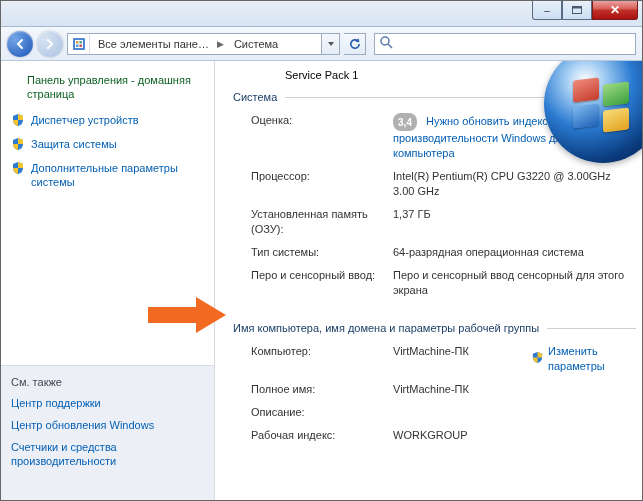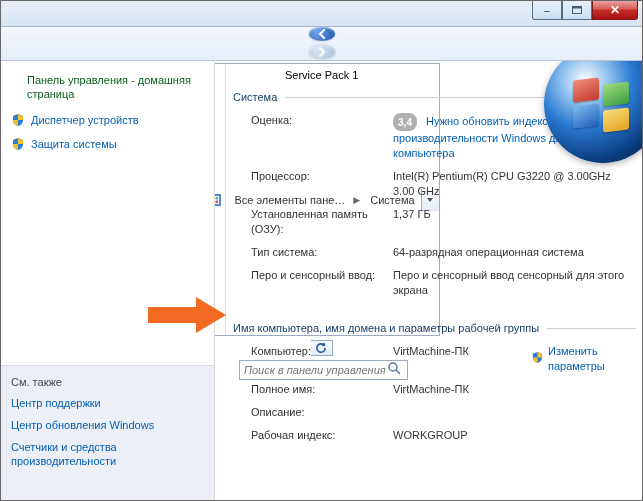--- a/index.html
+++ b/index.html
@@ -5,21 +5,21 @@
   * { box-sizing: border-box; margin: 0; padding: 0; font-family: "Segoe UI", Tahoma, sans-serif; }
   body { background: #fff; width: 643px; height: 501px; overflow: hidden; border: 1px solid #666; position: relative; }
 
   .titlebar { height: 26px; background: linear-gradient(to bottom, #e9eff7, #d7e4f3); border-bottom: 1px solid #a8b8cb; position: relative; }
   .win-buttons { position: absolute; right: 4px; top: 0; display: flex; }
   .win-btn { width: 30px; height: 19px; margin-left: 0; border: 1px solid #5a6c85; border-top: none; background: linear-gradient(to bottom, #e8f0fa, #cddef2); color: #333; display: flex; align-items: center; justify-content: center; font-size: 10px; }
   .win-btn.min { border-radius: 0 0 0 3px; }
   .win-btn.close { width: 46px; background: linear-gradient(to bottom, #e9a1a1 0%, #d85b54 45%, #c13028 50%, #a11 100%); color: #fff; border-color: #7a1a1a; border-radius: 0 0 3px 0; font-size: 12px; font-weight: bold; }
   .win-btn svg { display: block; }
 
-  .nav { height: 34px; background: linear-gradient(to bottom, #f4f7fc, #e5edf8); border-bottom: 1px solid #b9c7db; display: flex; align-items: center; padding: 0 6px; gap: 4px; flex-direction: column; }
+  .nav { height: 34px; background: linear-gradient(to bottom, #f4f7fc, #e5edf8); border-bottom: 1px solid #b9c7db; display: flex; align-items: center; padding: 0 6px; gap: 4px; }
   .nav-circle { width: 26px; height: 26px; border-radius: 50%; background: radial-gradient(circle at 30% 30%, #73a6e8, #1a52b5); display: flex; align-items: center; justify-content: center; color: #fff; box-shadow: inset 0 1px 2px rgba(255,255,255,.4), 0 0 2px rgba(0,0,0,.3); }
   .nav-circle.disabled { background: radial-gradient(circle at 30% 30%, #d8e3f2, #aac2e2); color: #e5edf9; }
 
   .breadcrumb { flex: 0 0 273px; height: 22px; background: #fff; border: 1px solid #9aacc2; display: flex; align-items: center; font-size: 11px; color: #333; overflow: hidden; }
   .bc-icon { width: 22px; height: 100%; display: flex; align-items: center; justify-content: center; border-right: 1px solid #d6dee8; }
   .bc-seg { padding: 0 6px 0 8px; display: flex; align-items: center; height: 100%; white-space: nowrap; }
   .bc-sep { color: #666; padding: 0 2px; font-size: 9px; }
   .bc-drop { width: 18px; height: 22px; border-left: 1px solid #9aacc2; display: flex; align-items: center; justify-content: center; background: linear-gradient(to bottom, #f6f9fd, #e4ecf7); }
   .bc-refresh { width: 22px; height: 22px; border: 1px solid #9aacc2; border-left: none; display: flex; align-items: center; justify-content: center; background: linear-gradient(to bottom, #f6f9fd, #e4ecf7); }
 
@@ -115,21 +115,20 @@
     </div>
   </div>
   <div class="bc-refresh">
     <svg width="14" height="14" viewBox="0 0 14 14">
         <path d="M11.2 7a4.2 4.2 0 1 1-1.3-3" fill="none" stroke="#2a5ca8" stroke-width="1.6"></path>
         <path d="M10 1.8 L10.4 4.4 L7.8 4" fill="none" stroke="#2a5ca8" stroke-width="1.6"></path>
       </svg>
   </div>
 
   <div class="search">
-    <input placeholder="Поиск в панели управления" style="">
     <span class="search-icon">
       <svg width="14" height="14" viewBox="0 0 14 14">
           <circle cx="6" cy="6" r="4" fill="none" stroke="#5577aa" stroke-width="1.5"></circle>
           <line x1="9" y1="9" x2="13" y2="13" stroke="#5577aa" stroke-width="1.5"></line>
         </svg>
     </span>
   </div>
 </div>
 
 <div class="body">
@@ -149,20 +148,30 @@
     <div class="side-item">
       <span class="shield-sm">
           <svg width="14" height="14" viewBox="0 0 14 14">
             <path d="M7 1 L12 3 V7 C12 10 9.8 12.4 7 13 C4.2 12.4 2 10 2 7 V3 Z" fill="#2d7bd4"></path>
             <path d="M7 1 L12 3 V7 L7 7 Z" fill="#f3c32c"></path>
             <path d="M7 7 L7 13 C4.2 12.4 2 10 2 7 Z" fill="#f3c32c"></path>
           </svg>
         </span>
       <span>Защита системы</span>
     </div>
+    <div class="side-item">
+      <span class="shield-sm">
+          <svg width="14" height="14" viewBox="0 0 14 14">
+            <path d="M7 1 L12 3 V7 C12 10 9.8 12.4 7 13 C4.2 12.4 2 10 2 7 V3 Z" fill="#2d7bd4"></path>
+            <path d="M7 1 L12 3 V7 L7 7 Z" fill="#f3c32c"></path>
+            <path d="M7 7 L7 13 C4.2 12.4 2 10 2 7 Z" fill="#f3c32c"></path>
+          </svg>
+        </span>
+      <span>Дополнительные параметры системы</span>
+    </div>
 
     <div class="see-also">
       <div class="see-also-title">См. также</div>
       <a>Центр поддержки</a>
       <a>Центр обновления Windows</a>
       <a>Счетчики и средства производительности</a>
     </div>
   </div>
 
   <div class="content">
@@ -189,21 +198,21 @@
       </div>
       <div class="row">
         <div class="key">Процессор:</div>
         <div class="val">Intel(R) Pentium(R) CPU G3220 @ 3.00GHz   3.00 GHz</div>
       </div>
       <div class="row">
         <div class="key">Установленная память (ОЗУ):</div>
         <div class="val">1,37 ГБ</div>
       </div>
       <div class="row">
-        <div class="key">Тип система:</div>
+        <div class="key">Тип системы:</div>
         <div class="val">64-разрядная операционная система</div>
       </div>
       <div class="row">
         <div class="key">Перо и сенсорный ввод:</div>
         <div class="val">Перо и сенсорный ввод сенсорный для этого экрана</div>
       </div>
     </fieldset>
 
     <fieldset>
       <legend>Имя компьютера, имя домена и параметры рабочей группы</legend>

